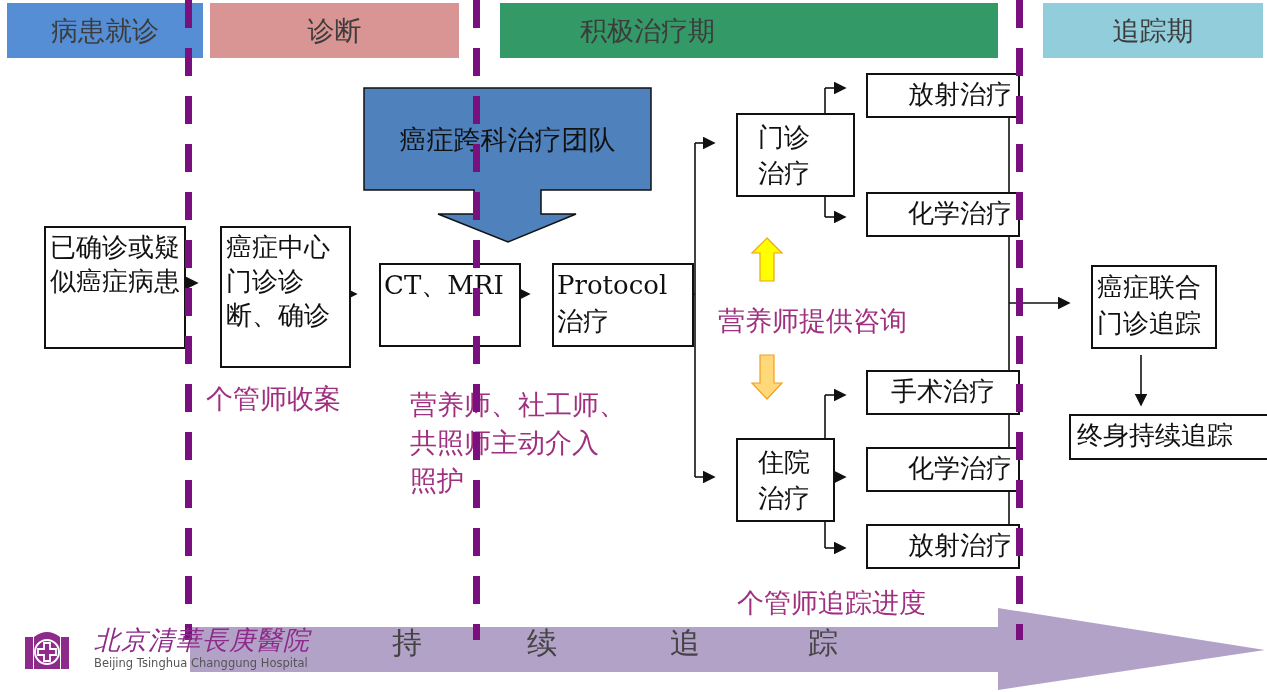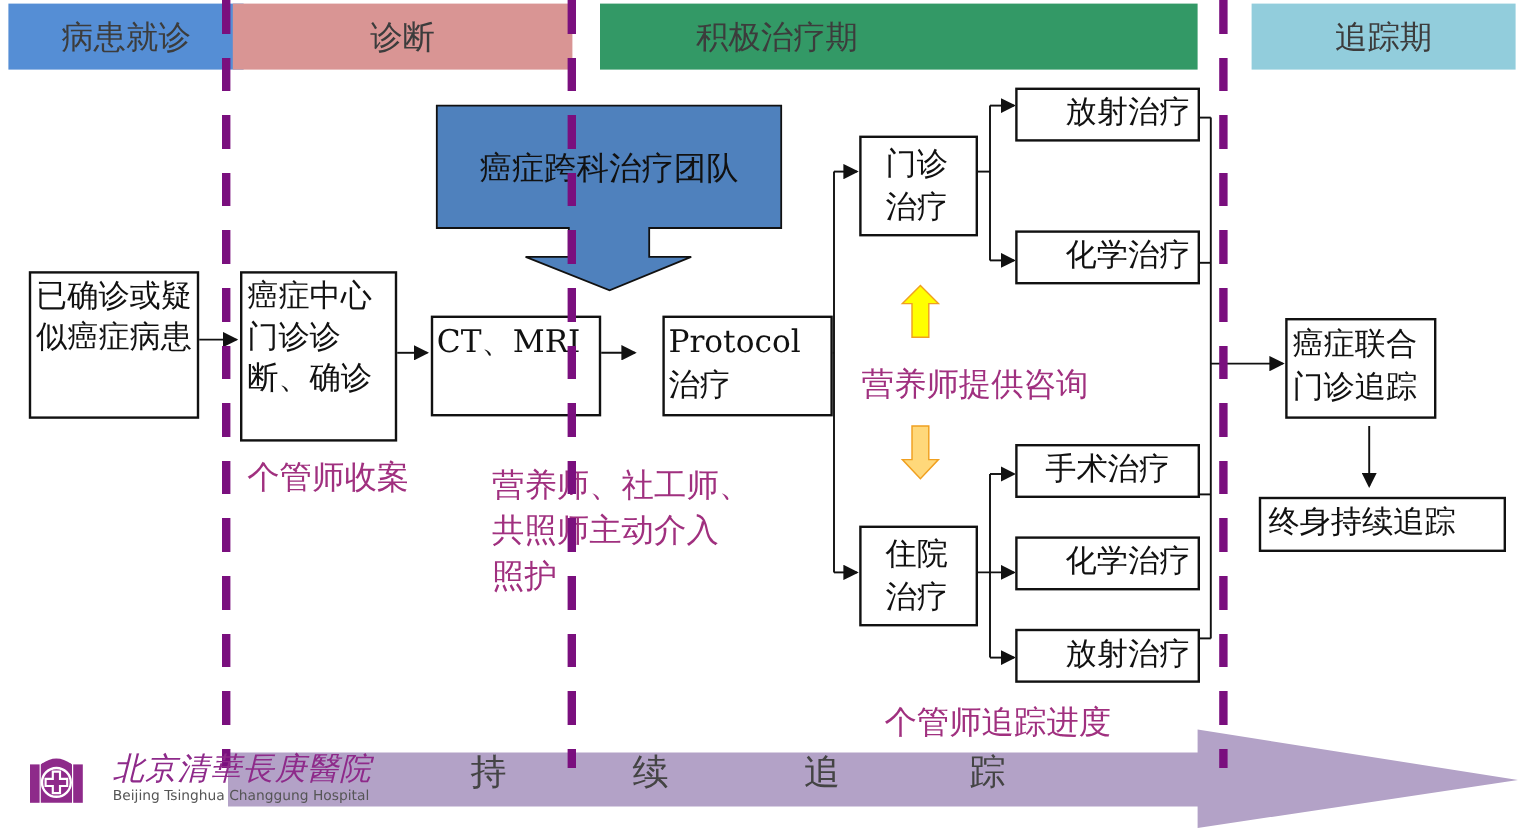--- a/index.html
+++ b/index.html
@@ -2,34 +2,34 @@
 <html><head>
 <meta charset="utf-8">
 <style>
   html, body { margin:0; padding:0; background:#ffffff; }
   body { width:1267px; height:692px; position:relative; overflow:hidden;
          font-family:"DejaVu Serif","Liberation Serif",serif; }
   .abs { position:absolute; }
   .phase { position:absolute; top:3px; height:55px; display:flex; align-items:center; justify-content:center;
            font-family:"DejaVu Sans","Liberation Sans",sans-serif; font-size:27px; color:#3c3c3c; }
   .box { position:absolute; border:2px solid #111; background:#fff; box-sizing:border-box;
-         font-size:26px; line-height:34px; color:#111; padding:2px 4px; }
+         font-size:26px; line-height:34px; color:#111; padding:2px 4px;margin-left:20px; }
   .purple { position:absolute; color:#a0307f; font-size:27px; line-height:38px; font-family:"DejaVu Serif","Liberation Serif",serif; white-space:nowrap; }
   svg.lines { position:absolute; left:0; top:0; }
   .dash { position:absolute; top:0; width:7px; height:640px;
           background: repeating-linear-gradient(to bottom, #7a0f7e 0 28px, transparent 28px 48px); }
   .track-label { position:absolute; top:623px; font-size:30px; color:#444; font-family:"DejaVu Sans","Liberation Sans",sans-serif; }
 </style>
 </head>
 <body>
 
 <div class="phase" style="left:7px;width:196px;background:#558ed5;">
   <span>病患就诊</span>
 </div>
-<div class="phase" style="left:194px;width:283px;background:#d99594;">
+<div class="phase" style="left:210px;width:249px;background:#d99594;">
   <span>诊断</span>
 </div>
 <div class="phase" style="left:500px;width:498px;background:#339966;justify-content:flex-start;padding-left:0;">
   <span style="margin-left:80px;">积极治疗期</span>
 </div>
 <div class="phase" style="left:1043px;width:220px;background:#92cddc;">
   <span>追踪期</span>
 </div>
 
 <svg class="lines" width="1267" height="692">
@@ -87,25 +87,25 @@
 
 <div class="box" style="left:24px;top:226px;width:142px;height:123px;">
   <span>已确诊或疑似癌症病患</span>
 </div>
 <div class="box" style="left:200px;top:226px;width:131px;height:142px;">
   <span>癌症中心门诊诊断、确诊</span>
 </div>
 <div class="box" style="left:359px;top:263px;width:142px;height:84px;font-size:26px;line-height:36px;padding:2px 3px;">
   <div>CT、MRI</div>
 </div>
-<div class="box" style="left:552px;top:263px;width:142px;height:84px;font-size:26px;line-height:36px;padding:2px 3px;">
+<div class="box" style="left:532px;top:263px;width:142px;height:84px;font-size:26px;line-height:36px;padding:2px 3px;">
   <div>Protocol</div>
   <div>治疗</div>
 </div>
-<div class="box" style="left:716px;top:113px;width:99px;height:84px;font-size:26px;line-height:36px;padding:4px 20px;">
+<div class="box" style="left:716px;top:113px;width:119px;height:84px;font-size:26px;line-height:36px;padding:4px 20px;">
   <span>门诊治疗</span>
 </div>
 <div class="box" style="left:716px;top:438px;width:99px;height:84px;font-size:26px;line-height:36px;padding:4px 20px;">
   <span>住院治疗</span>
 </div>
 <div class="box" style="left:846px;top:73px;width:154px;height:45px;text-align:right;padding:2px 6px;">
   <span>放射治疗</span>
 </div>
 <div class="box" style="left:846px;top:192px;width:154px;height:45px;text-align:right;padding:2px 6px;">
   <span>化学治疗</span>

